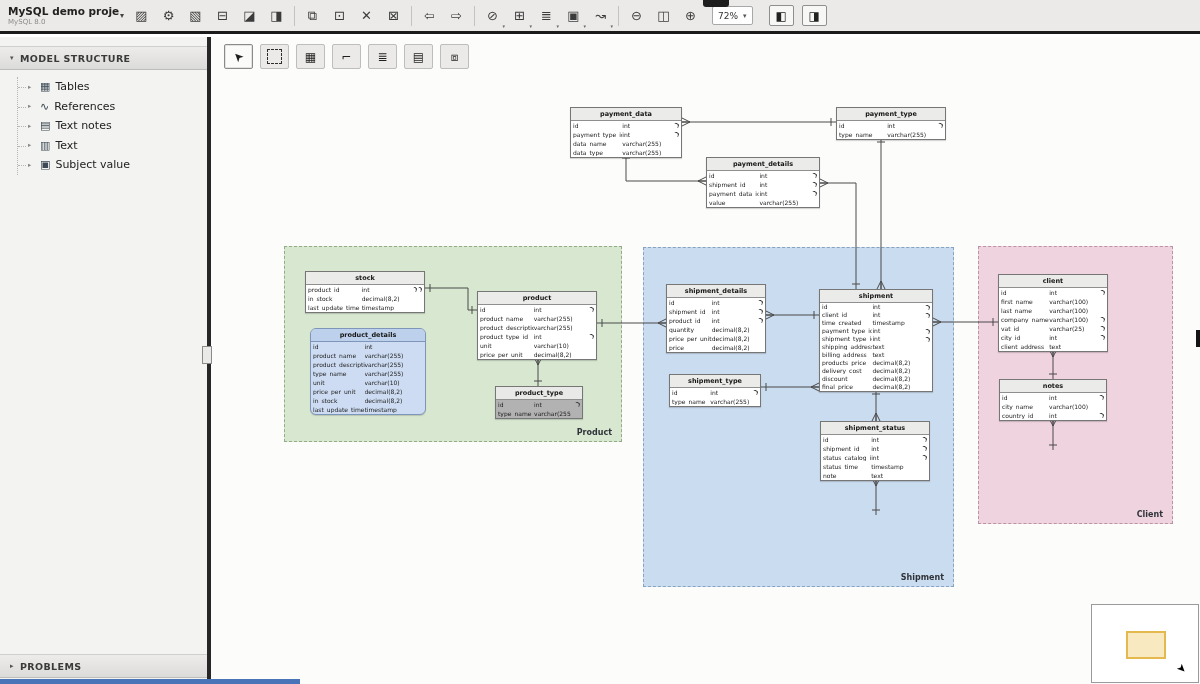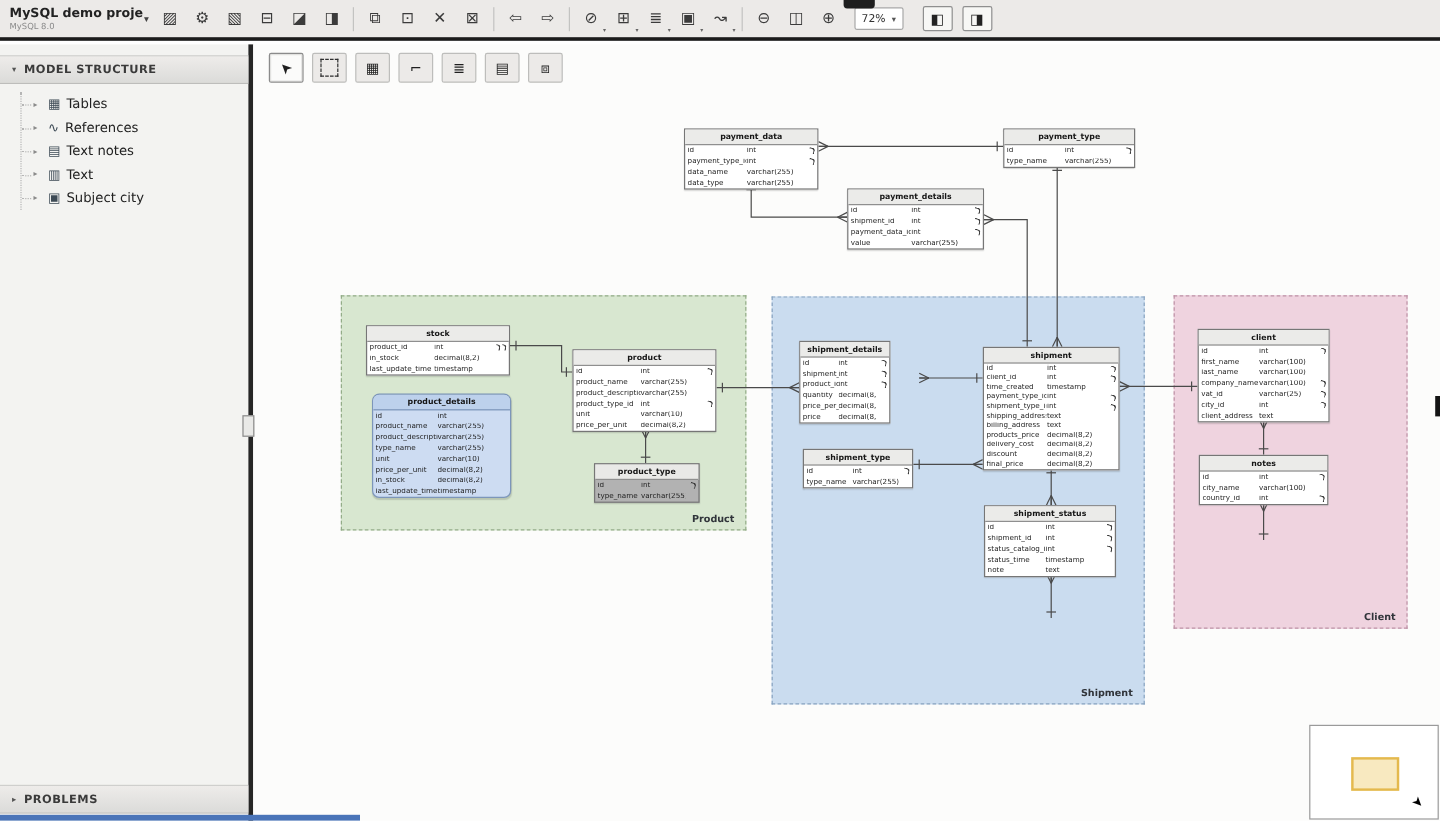--- a/index.html
+++ b/index.html
@@ -151,21 +151,21 @@
           <span class="tlabel">Text notes</span>
         </div>
         <div class="titem">
           <span class="tcaret">▸</span>
           <span class="ticon">▥</span>
           <span class="tlabel">Text</span>
         </div>
         <div class="titem">
           <span class="tcaret">▸</span>
           <span class="ticon">▣</span>
-          <span class="tlabel">Subject city</span>
+          <span class="tlabel">Subject value</span>
         </div>
       </div>
   </div>
   <div class="shdr" id="problems-hdr">
     <span class="hcaret">▸</span>
     <span>PROBLEMS</span>
   </div>
 </div>
 <div id="divider-handle"></div>
 <div id="blue-strip"></div>
@@ -455,21 +455,21 @@
         <span class="rk">
           <span class="khook"></span>
         </span>
       </div>
       <div class="trow" style="height: 9px;">
         <span class="rn">type_name</span>
         <span class="rt">varchar(255)</span>
         <span class="rk"></span>
       </div>
     </div>
-    <div class="tbl " style="left: 455px; top: 247px; width: 76px;">
+    <div class="tbl " style="left: 455px; top: 247px; width: 100px;">
       <div class="tbl-h">shipment_details</div>
       <div class="trow" style="height: 9px;">
         <span class="rn">id</span>
         <span class="rt">int</span>
         <span class="rk">
           <span class="khook"></span>
         </span>
       </div>
       <div class="trow" style="height: 9px;">
         <span class="rn">shipment_id</span>

